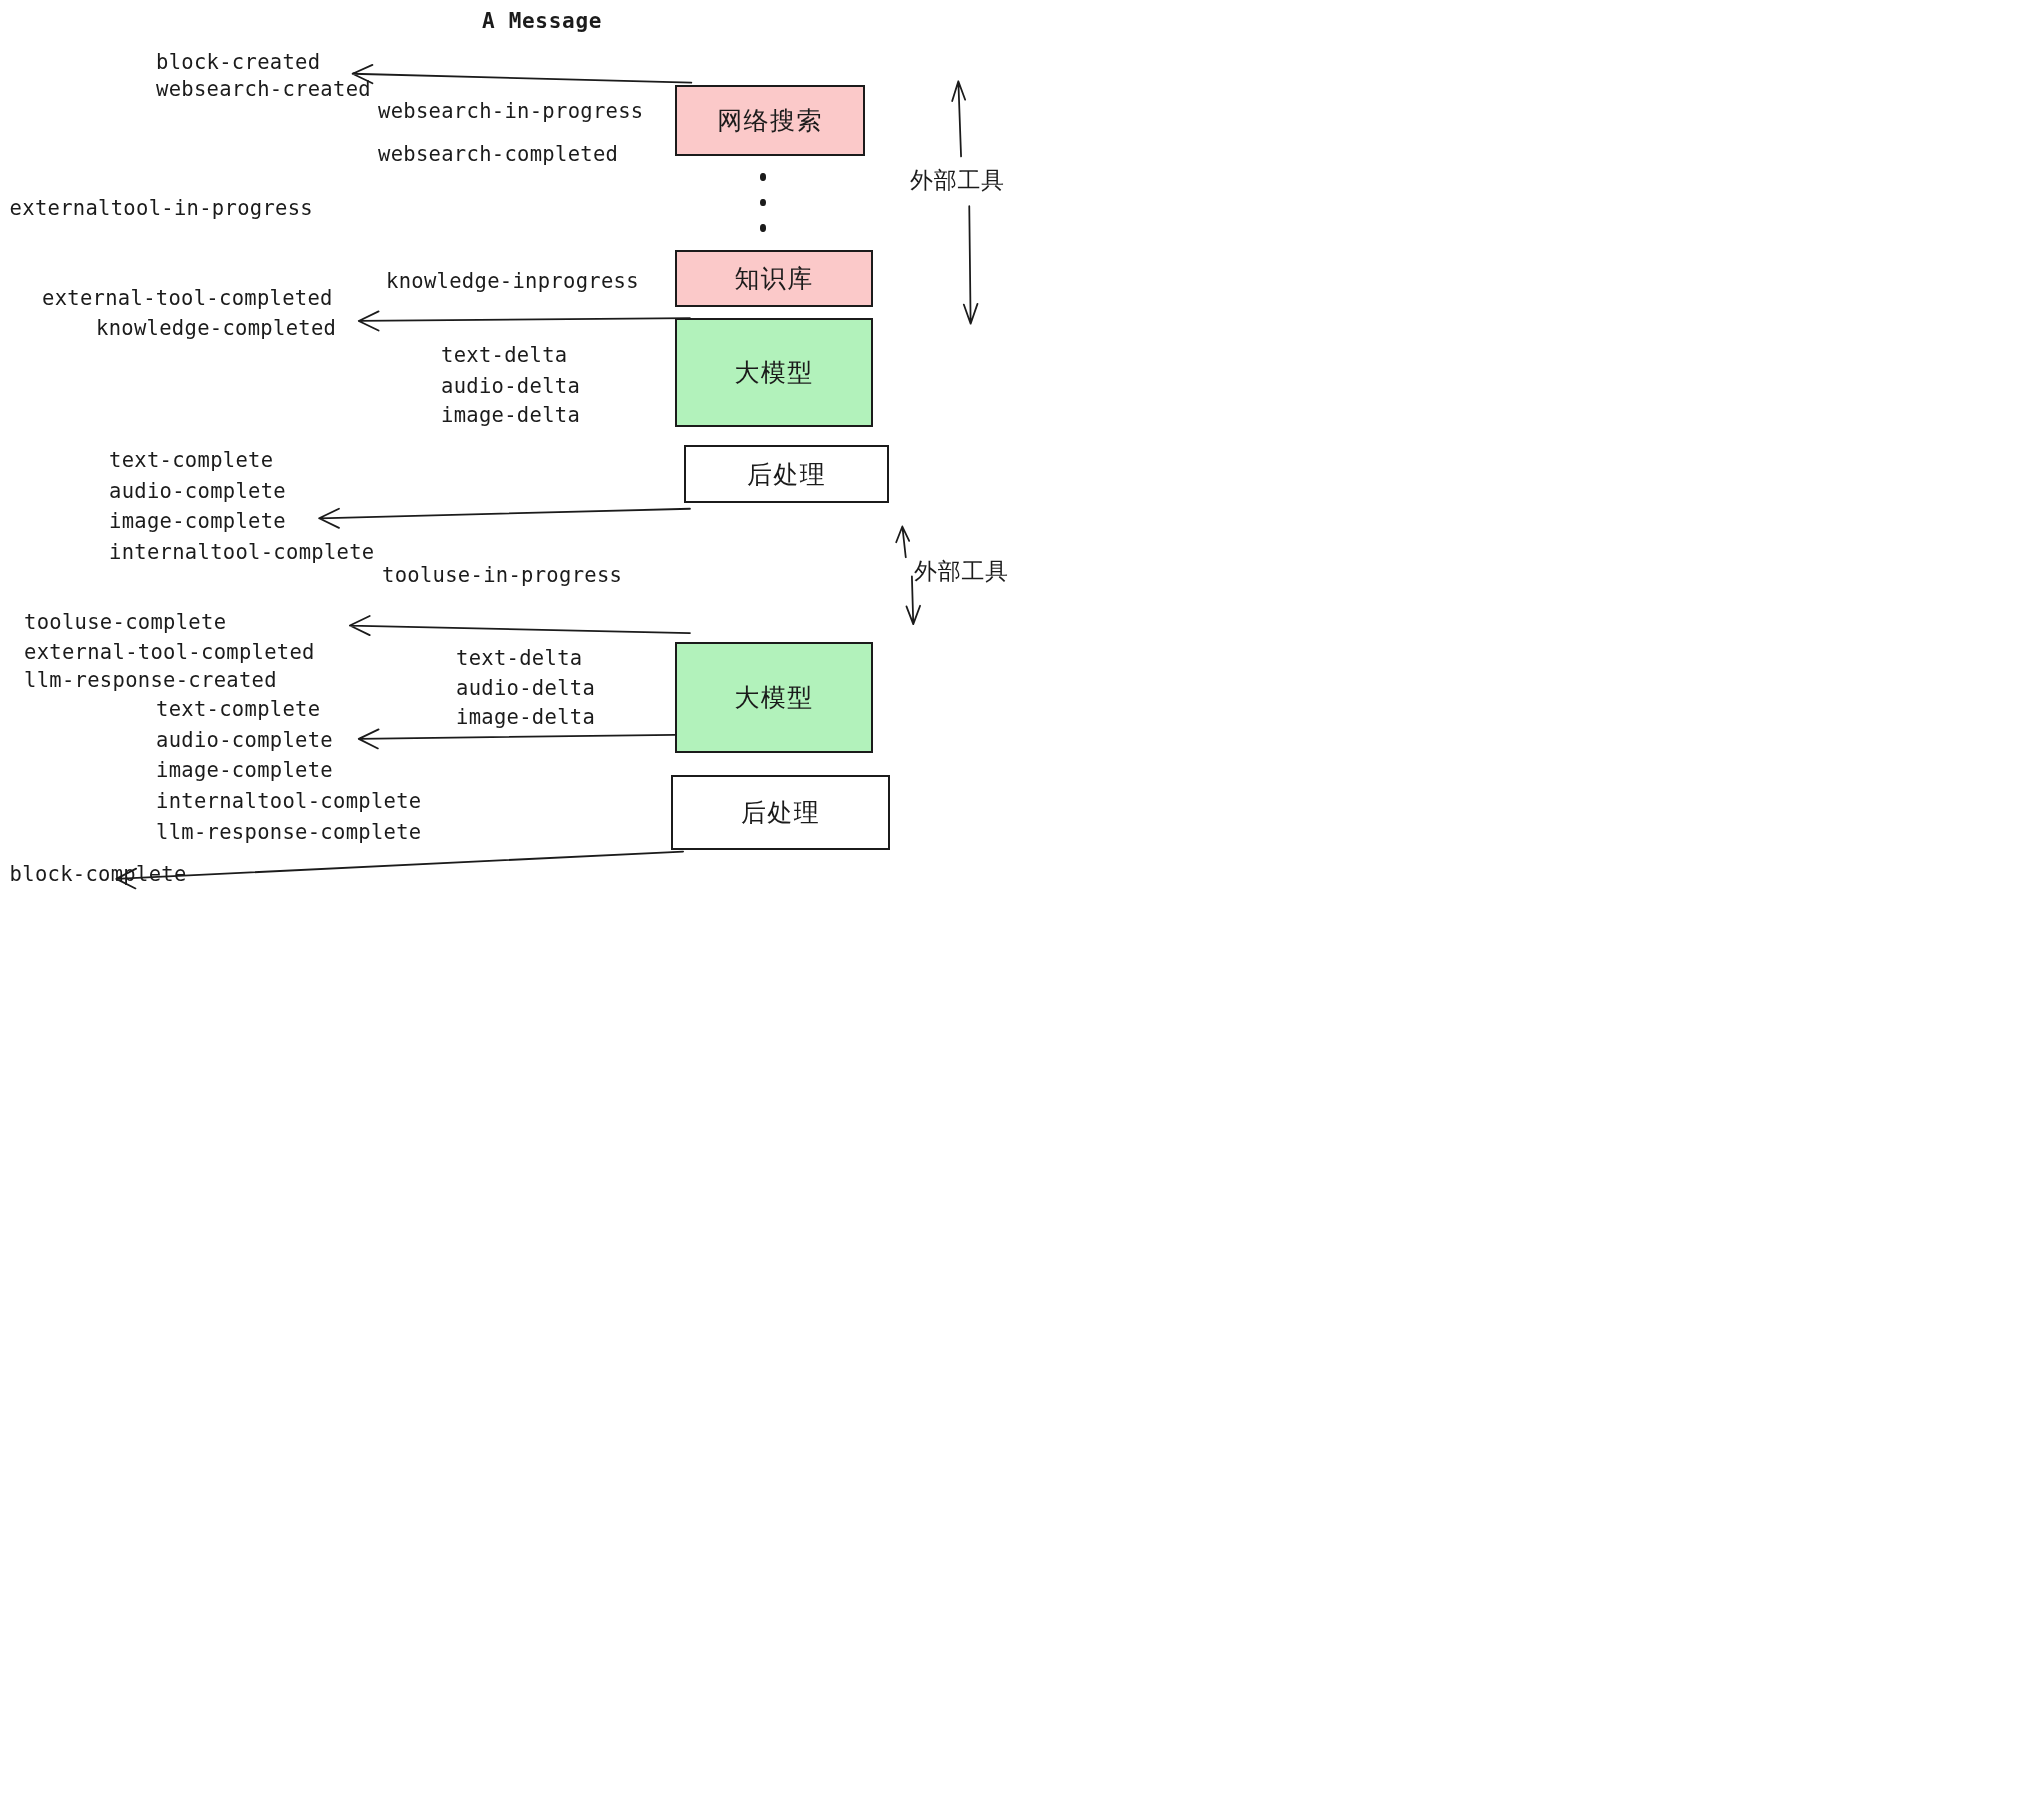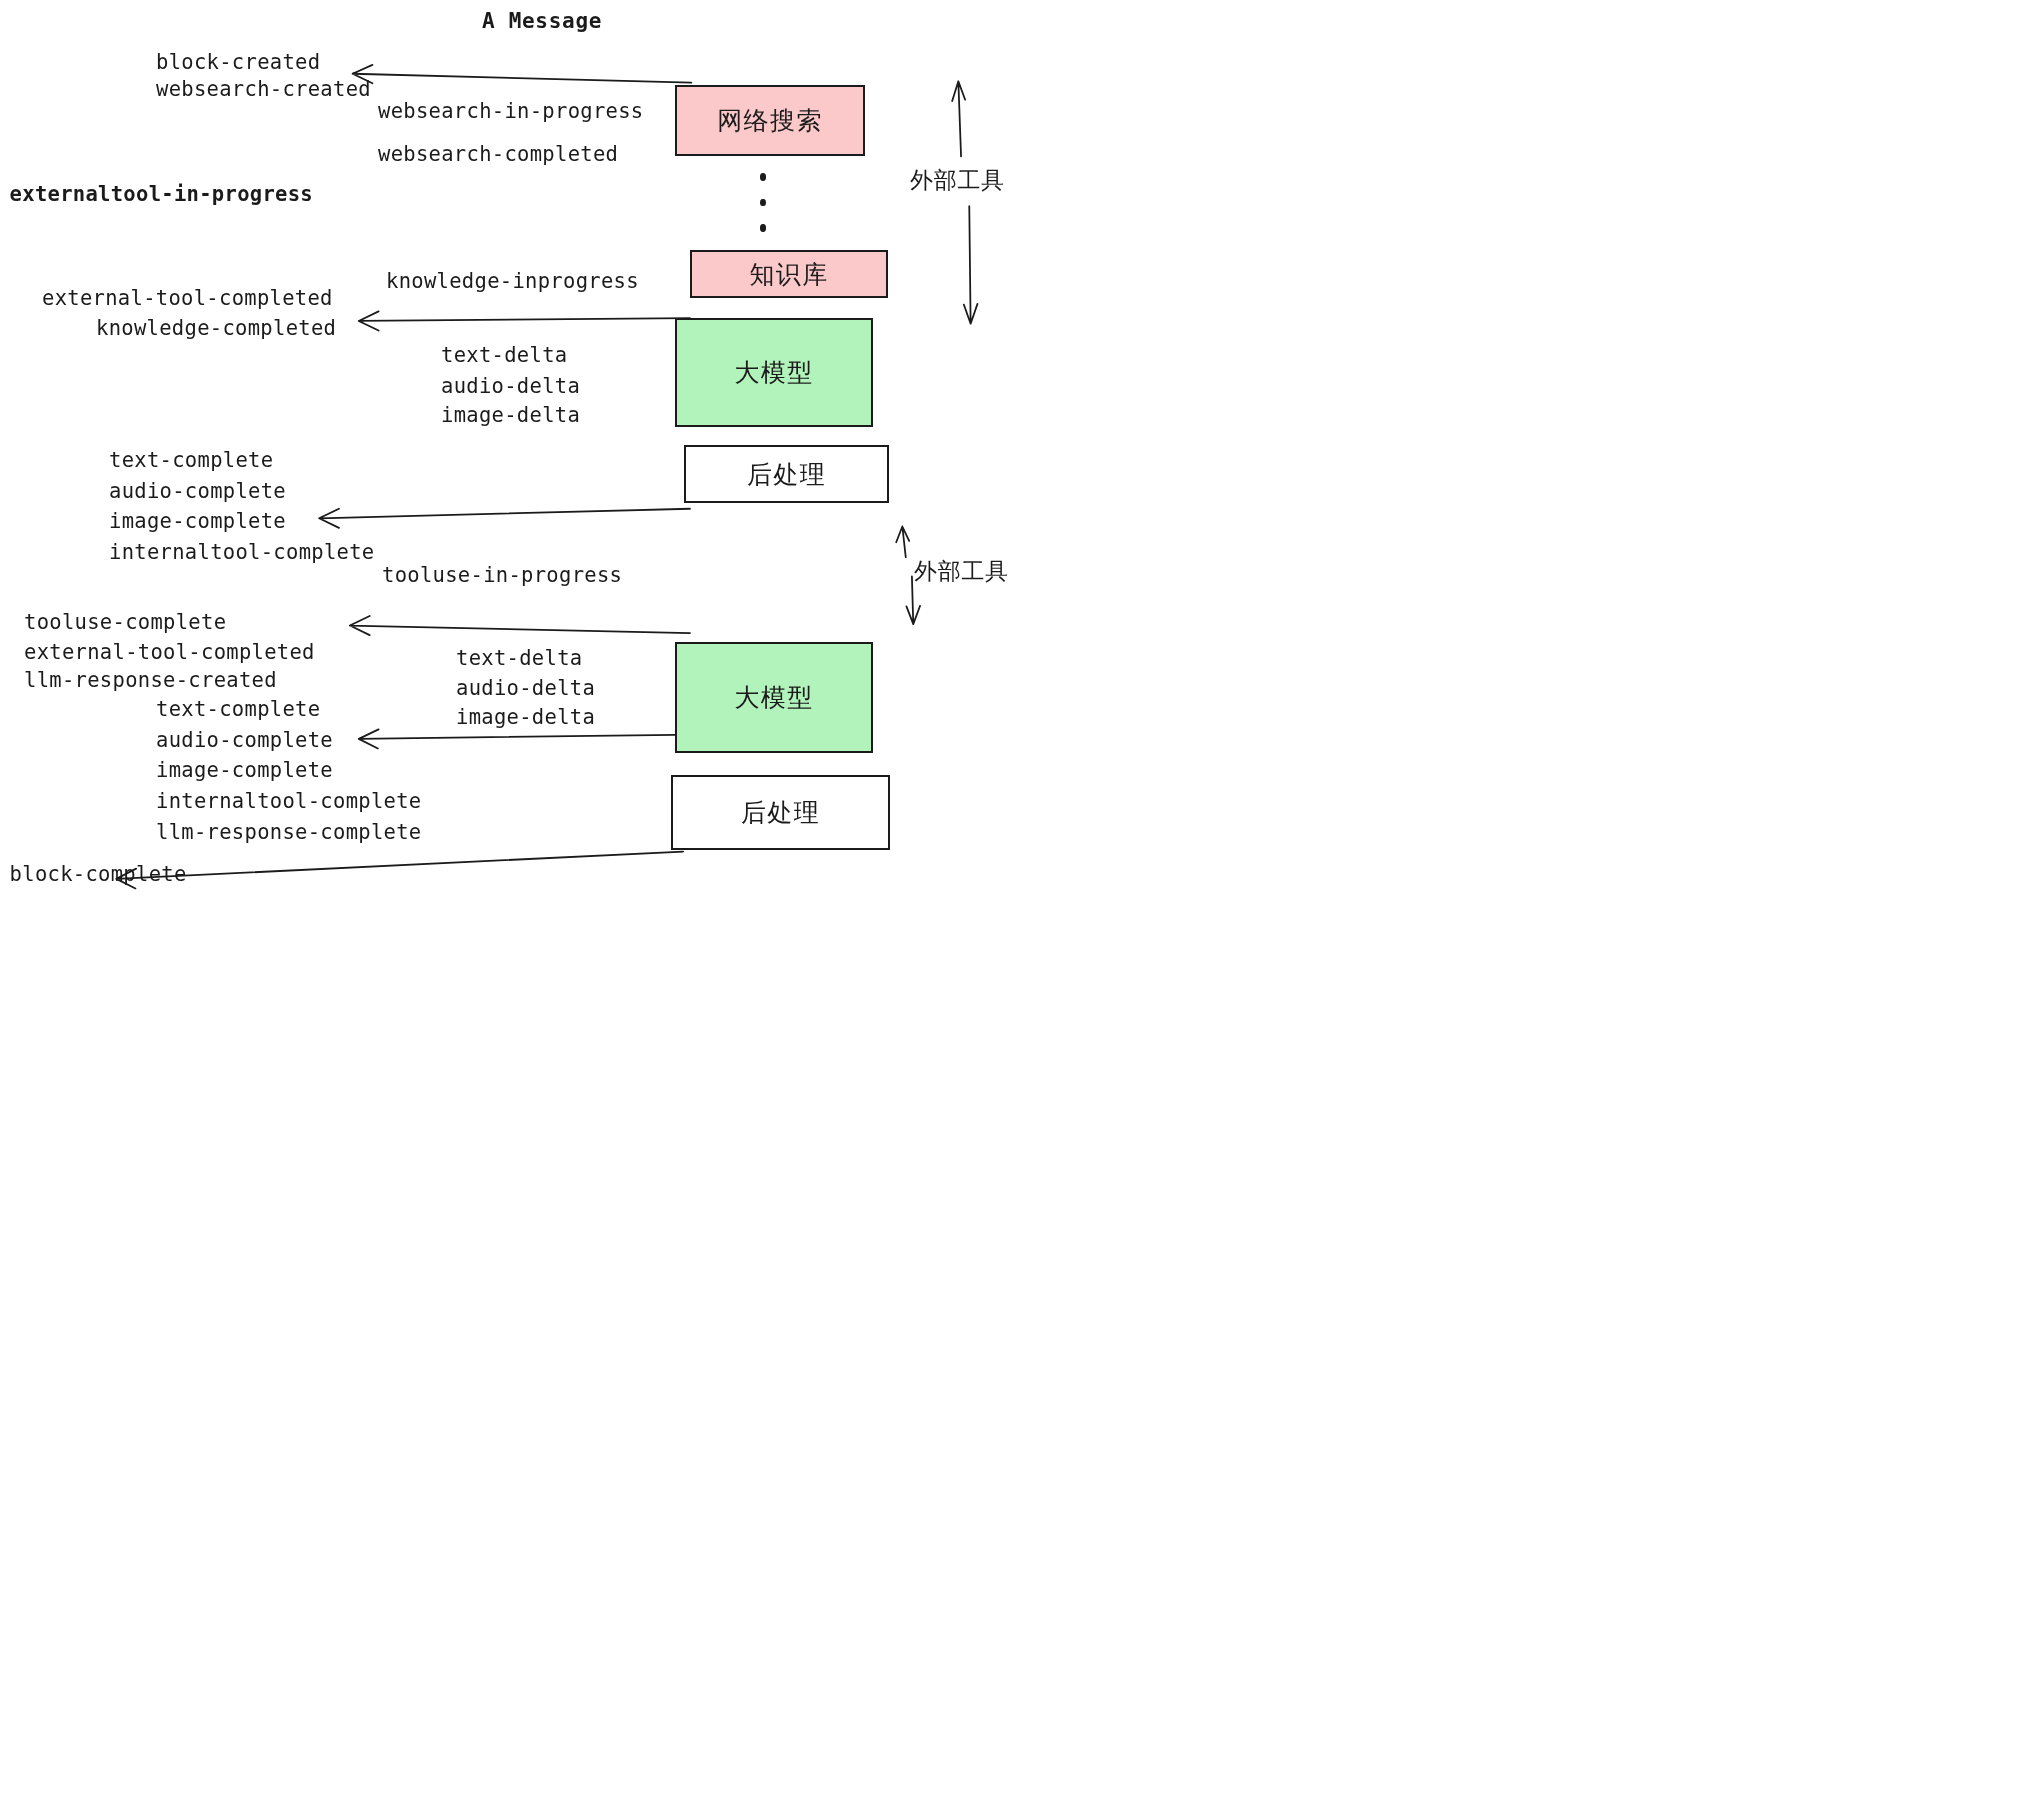--- a/index.html
+++ b/index.html
@@ -87,21 +87,21 @@
 <body>
 
 <div class="canvas">
 
   <div class="title" style="left:482px; top:10px;">A Message</div>
 
   <div class="ev" style="left:156px; top:51px;">block-created</div>
   <div class="ev" style="left:156px; top:78px;">websearch-created</div>
   <div class="ev" style="left:378px; top:100px;">websearch-in-progress</div>
   <div class="ev" style="left:378px; top:143px;">websearch-completed</div>
-  <div class="ev" style="left:9.6px;  top:183px;font-weight:bold;">externaltool-in-progress</div>
+  <div class="ev" style="left:9.6px;  top:197px;">externaltool-in-progress</div>
   <div class="ev" style="left:386px; top:270px;">knowledge-inprogress</div>
   <div class="ev" style="left:42px;  top:287px;">external-tool-completed</div>
   <div class="ev" style="left:96px; top:317px;">knowledge-completed</div>
 
   <div class="ev" style="left:441px; top:344px;">text-delta</div>
   <div class="ev" style="left:441px; top:375px;">audio-delta</div>
   <div class="ev" style="left:441px; top:404px;">image-delta</div>
 
   <div class="ev" style="left:109px; top:449px;">text-complete</div>
   <div class="ev" style="left:109px; top:480px;">audio-complete</div>
@@ -129,21 +129,21 @@
   <div class="box pink" style="left:675px;  top:85px;  width:190px; height:71px;">
     <span class="lbl">网络搜索</span>
   </div>
 
   <div class="dots" style="left:760px; top:173px;">
     <i></i>
       <i></i>
       <i></i>
   </div>
 
-  <div class="box pink" style="left:675px;  top:250px;  width:198px; height:48px;margin-left:15px;">
+  <div class="box pink" style="left:675px;  top:250px;  width:198px; height:57px;">
     <span class="lbl">知识库</span>
   </div>
 
   <div class="box green" style="left:675px;  top:318px;  width:198px; height:109px;">
     <span class="lbl">大模型</span>
   </div>
 
   <div class="box white" style="left:684px; top:445px;  width:205px; height:58px;">
     <span class="lbl">后处理</span>
   </div>

